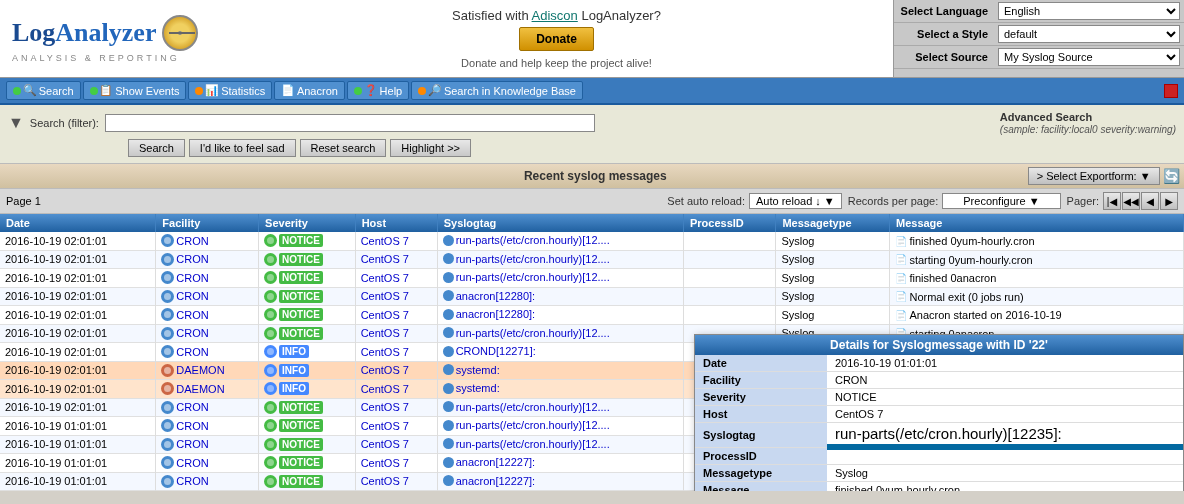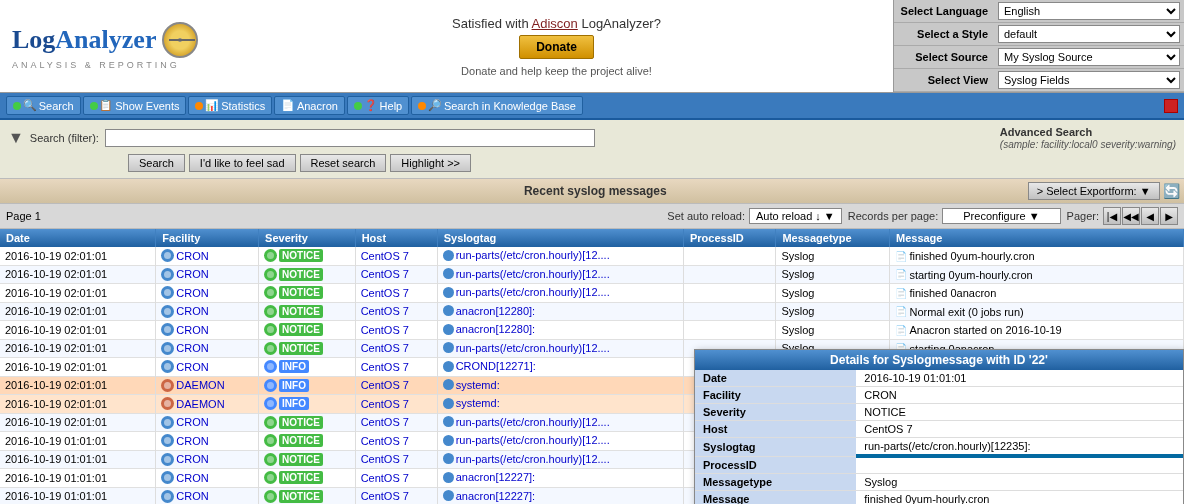--- a/index.html
+++ b/index.html
@@ -73,21 +73,21 @@
       <span class="logo-icon" style="position:relative;">
         <span style="position:absolute; left:50%; top:50%; transform:translate(-50%,-50%); width:4px; height:4px; background:#888; border-radius:50%;"></span>
         <span style="position:absolute; left:5px; top:50%; transform:translateY(-50%); width:26px; height:2px; background:#666;"></span>
       </span>
     </div>
     <div style="font-size:9px; letter-spacing:3px; color:#888; margin-top:2px;">ANALYSIS &amp; REPORTING</div>
   </div>
 
   <div class="donate-area">
     <div style="font-size:13px; color:#333;">
-      Satisfied with <u style="color:#7f1d1d;">Adiscon</u> LogAnalyzer?
+      Satisfied with <u style="color:#0f766e;">Adiscon</u> LogAnalyzer?
     </div>
     <button class="donate-btn">Donate</button>
     <div style="font-size:11px; color:#555; margin-top:2px;">Donate and help keep the project alive!</div>
   </div>
 
   <div class="selects-area">
     <div class="select-row">
       <span class="select-label">Select Language</span>
       <select>
         <option>English</option>
@@ -96,26 +96,20 @@
     <div class="select-row">
       <span class="select-label">Select a Style</span>
       <select>
         <option>default</option>
       </select>
     </div>
     <div class="select-row">
       <span class="select-label">Select Source</span>
       <select>
         <option>My Syslog Source</option>
-      </select>
-    </div>
-    <div class="select-row">
-      <span class="select-label">Select View</span>
-      <select>
-        <option>Syslog Fields</option>
       </select>
     </div>
   </div>
 </div>
 
 <div class="toolbar">
   <a class="toolbar-btn">
     <span class="green-dot"></span>
     <span>🔍</span>
     <span>Search</span>
@@ -764,21 +758,21 @@
           <tr>
     <td style="background:#c8d8f0;font-weight:bold;padding:2px 8px;font-size:11px;border-bottom:1px solid #ddd;min-width:90px;">Severity</td>
     <td style="background:#fff;padding:2px 8px;font-size:11px;border-bottom:1px solid #ddd;">NOTICE</td>
   </tr>
           <tr>
     <td style="background:#c8d8f0;font-weight:bold;padding:2px 8px;font-size:11px;border-bottom:1px solid #ddd;min-width:90px;">Host</td>
     <td style="background:#fff;padding:2px 8px;font-size:11px;border-bottom:1px solid #ddd;">CentOS 7</td>
   </tr>
           <tr>
     <td style="background:#c8d8f0;font-weight:bold;padding:2px 8px;font-size:11px;border-bottom:1px solid #ddd;min-width:90px;">Syslogtag</td>
-    <td style="background:#fff;padding:2px 8px;font-size:11px;border-bottom:4px solid #0369a1;">run-parts(/etc/cron.hourly)[12235]:</td>
+    <td style="background:#fff;padding:2px 8px;font-size:15px;border-bottom:6px solid #0369a1;">run-parts(/etc/cron.hourly)[12235]:</td>
   </tr>
           <tr>
     <td style="background:#c8d8f0;font-weight:bold;padding:2px 8px;font-size:11px;border-bottom:1px solid #ddd;min-width:90px;">ProcessID</td>
     <td style="background:#fff;padding:2px 8px;font-size:11px;border-bottom:1px solid #ddd;"></td>
   </tr>
           <tr>
     <td style="background:#c8d8f0;font-weight:bold;padding:2px 8px;font-size:11px;border-bottom:1px solid #ddd;min-width:90px;">Messagetype</td>
     <td style="background:#fff;padding:2px 8px;font-size:11px;border-bottom:1px solid #ddd;">Syslog</td>
   </tr>
           <tr>

